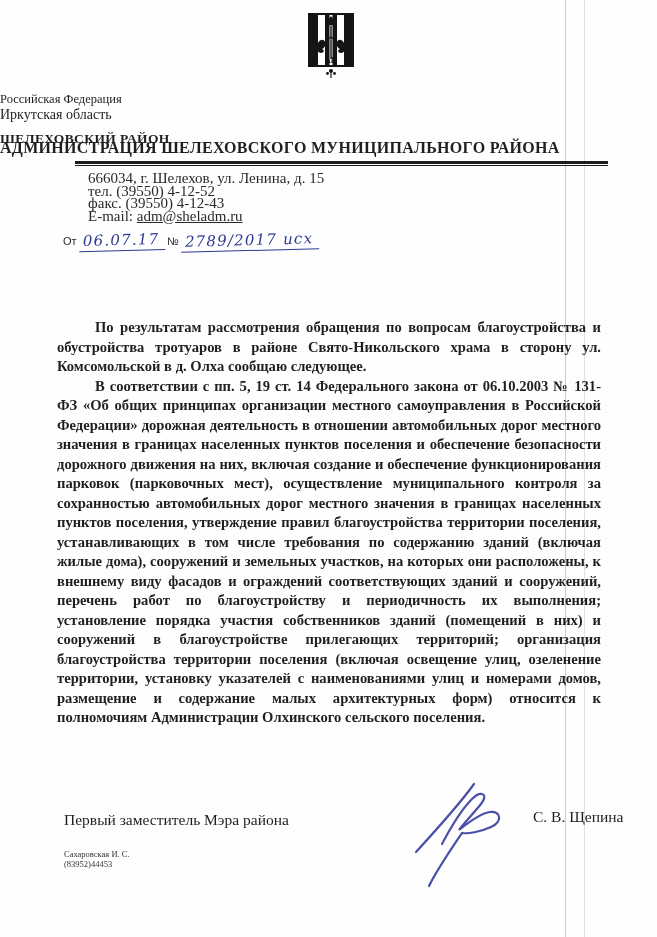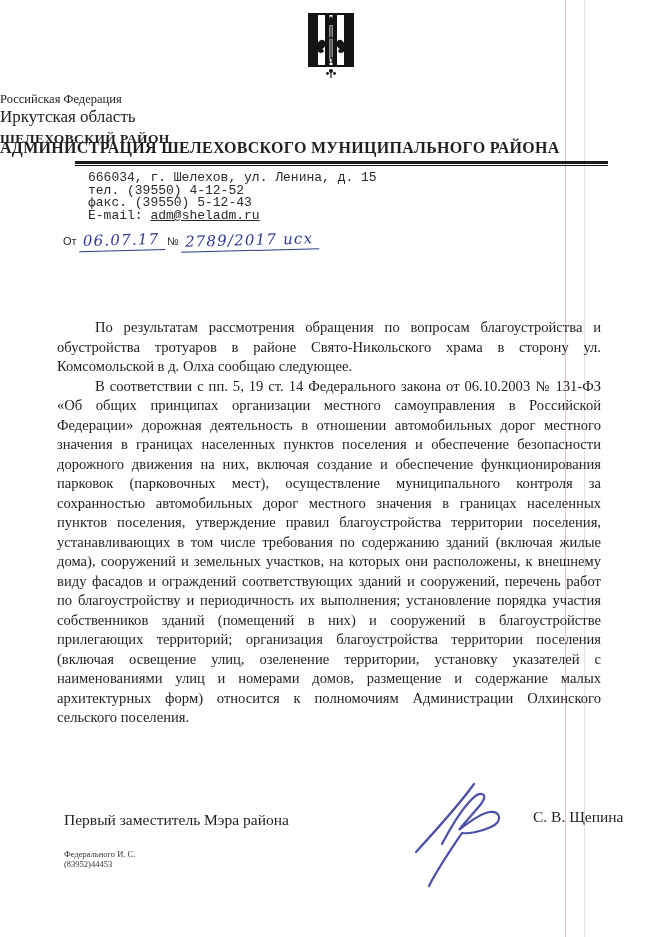--- a/index.html
+++ b/index.html
@@ -15,33 +15,33 @@
   }
   
   .scan-line{position:absolute;top:0;bottom:0;width:1px;}
   .scan-line.pink{left:565px;opacity:.75;}
   .scan-line.gray{left:584px;opacity:.55;}
 
   
   .emblem{position:absolute;left:308px;top:13px;}
   .hdr{position:absolute;left:0;width:657px;text-align:left;white-space:nowrap;}
   .hdr.country{top:92px;font-size:12.5px;}
-  .hdr.region{top:107px;font-size:17px;}
+  .hdr.region{top:107px;font-size:14px;}
   .hdr.district{top:131px;font-size:13.5px;font-weight:bold;letter-spacing:.4px;}
   .hdr.org{top:139px;font-size:16px;font-weight:bold;letter-spacing:.3px;}
   .double-rule{
     position:absolute;left:75px;top:161px;width:533px;height:1px;
     border-top:3px solid #1c1c1c;border-bottom:1px solid #1c1c1c;
   }
 
   
   .contact{
     position:absolute;left:88px;top:172px;
-    font-family:Liberation Mono, monospace;
-    font-size:13px;line-height:12.6px;color:#2a2a2a;
+    font-family:Liberation Serif, serif;
+    font-size:15px;line-height:12.6px;color:#2a2a2a;
   }
   .contact .email{text-decoration:underline;}
 
   
   .ref{
     position:absolute;left:63px;top:231px;
     font-family:"Liberation Sans", sans-serif;
     font-size:11px;color:#2a2a2a;white-space:nowrap;
   }
   .hand{
@@ -56,21 +56,21 @@
     padding:0 6px 1px 4px;
     margin:0 2px;
   }
 
   
   .body-text{
     position:absolute;left:57px;top:318px;width:544px;
     font-size:14.6px;line-height:19.5px;
     text-align:justify;
   }
-  .body-text p{margin:0;text-indent:38px;}
+  .body-text p{margin:0;text-indent:38px;font-weight:bold;}
 
   
   .sig-position{position:absolute;left:64px;top:811px;font-size:15.5px;white-space:nowrap;}
   .sig-name{position:absolute;left:533px;top:808px;font-size:15.5px;white-space:nowrap;}
   .sig-mark{position:absolute;left:408px;top:780px;}
 
   
   .footer{
     position:absolute;left:64px;top:849px;
     font-size:8.5px;line-height:10px;color:#333;
@@ -116,21 +116,21 @@
   <div class="hdr country">Российская Федерация</div>
   <div class="hdr region">Иркутская область</div>
   <div class="hdr district">ШЕЛЕХОВСКИЙ РАЙОН</div>
   <div class="hdr org">АДМИНИСТРАЦИЯ ШЕЛЕХОВСКОГО МУНИЦИПАЛЬНОГО РАЙОНА</div>
 
   <div class="double-rule"></div>
 
   <div class="contact">
     <div>666034,  г. Шелехов, ул. Ленина, д. 15</div>
     <div>тел.   (39550) 4-12-52</div>
-    <div>факс. (39550) 5-12-43</div>
+    <div>факс. (39550) 4-12-43</div>
     <div><span>E-mail: </span><span class="email">adm@sheladm.ru</span></div>
   </div>
 
   <div class="ref">
     <span>От</span><span class="hand">06.07.17</span><span>№</span><span class="hand">2789/2017 исх</span>
   </div>
 
   <div class="body-text">
     <p>По результатам рассмотрения обращения по вопросам благоустройства и обустройства тротуаров в районе Свято-Никольского храма в сторону ул. Комсомольской в д. Олха сообщаю следующее.</p>
     <p>В соответствии с пп. 5, 19 ст. 14 Федерального закона от 06.10.2003 № 131-ФЗ «Об общих принципах организации местного самоуправления в Российской Федерации» дорожная деятельность в отношении автомобильных дорог местного значения в границах населенных пунктов поселения и обеспечение безопасности дорожного движения на них, включая создание и обеспечение функционирования парковок (парковочных мест), осуществление муниципального контроля за сохранностью автомобильных дорог местного значения в границах населенных пунктов поселения,  утверждение правил благоустройства территории поселения, устанавливающих в том числе требования по содержанию зданий (включая жилые дома), сооружений и земельных участков, на которых они расположены, к внешнему виду фасадов и ограждений соответствующих зданий и сооружений, перечень работ по благоустройству и периодичность их выполнения; установление порядка участия собственников зданий (помещений в них) и сооружений в благоустройстве прилегающих территорий; организация благоустройства территории поселения (включая освещение улиц, озеленение территории, установку указателей с наименованиями улиц и номерами домов, размещение и содержание малых архитектурных форм) относится к полномочиям Администрации Олхинского сельского поселения.</p>
@@ -143,17 +143,17 @@
     <svg width="110" height="108" viewBox="0 0 110 108" xmlns="http://www.w3.org/2000/svg">
       <g fill="none" stroke="#4a4fa8" stroke-width="2.2" stroke-linecap="round">
         <path d="M8,72 C30,48 56,18 66,4"></path>
         <path d="M34,64 C44,45 56,27 64,19 C73,10 81,14 73,24 C65,34 55,44 51,50 C61,42 73,33 82,32 C94,31 94,42 83,47 C72,52 60,54 54,53"></path>
         <path d="M54,53 C44,68 30,88 21,106"></path>
       </g>
     </svg>
   </div>
 
   <div class="footer">
-    <div>Федерального И. С.</div>
+    <div>Сахаровская И. С.</div>
     <div>(83952)44453</div>
   </div>
 
 </div>
 
 </body></html>

